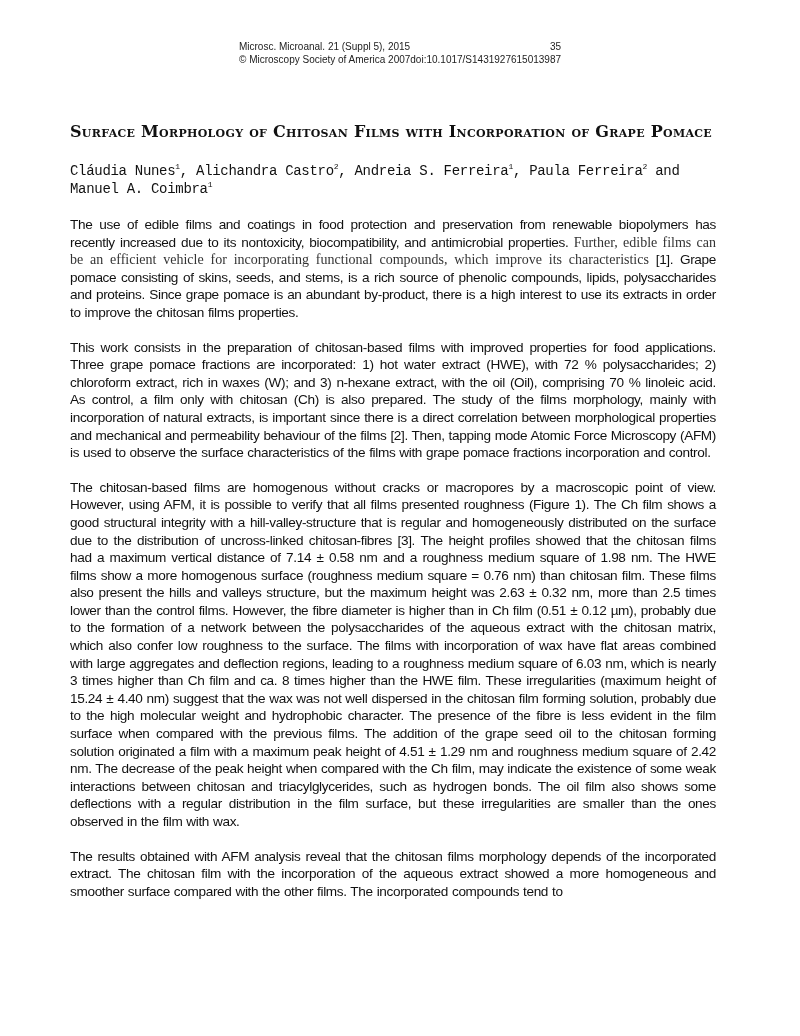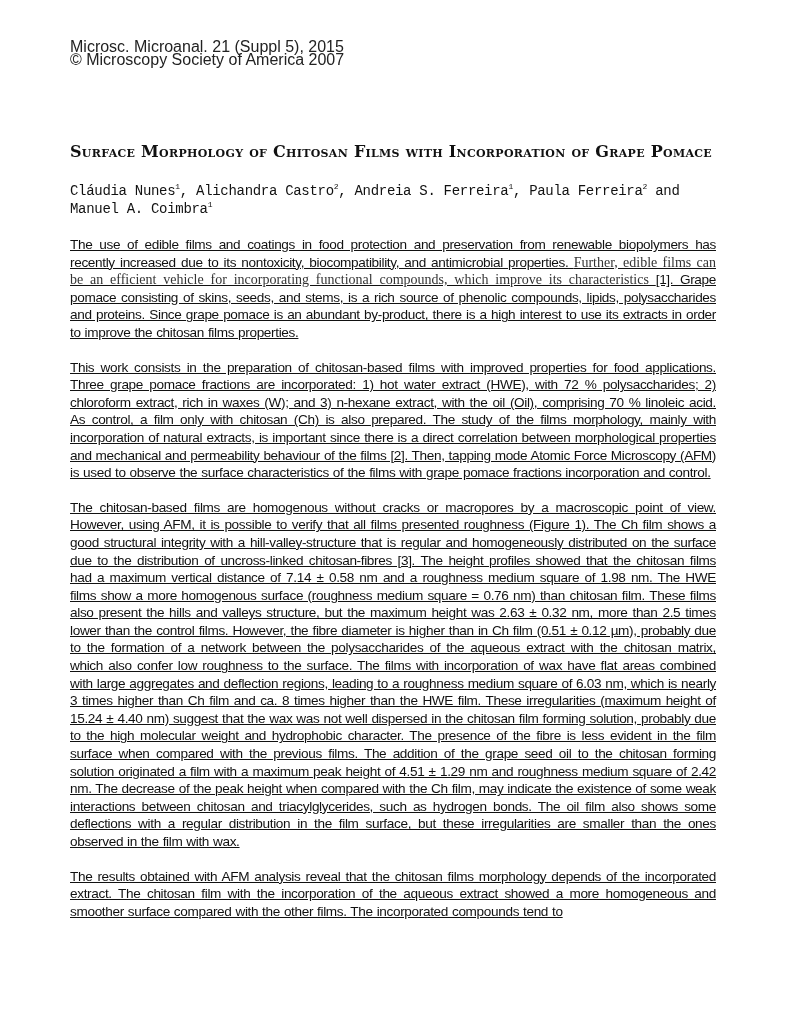--- a/index.html
+++ b/index.html
@@ -15,33 +15,32 @@
       color: #111111;
     }
     .page {
       position: absolute;
       left: 70px;
       top: 40px;
       width: 660px;
     }
     .running-header {
       display: flex;
-      justify-content: flex-end;
+      justify-content: center;
       font-family: "Liberation Sans", sans-serif;
-      font-size: 16px;
+      font-size: 10px;
       line-height: 13px;
       color: #222222;
-      flex-direction: column;
     }
     .running-header .left,
     .running-header .right { display: flex; flex-direction: column; }
     .running-header .right { text-align: right; align-items: flex-end; }
 
     .title {
-      margin-top: 76px;
+      margin-top: 56px;
       font-family: "DejaVu Serif", serif;
       font-weight: bold;
       font-size: 16px;
       letter-spacing: 0.3px;
       line-height: 20px;
       color: #111111;
       font-variant: small-caps;
     }
     .authors {
       margin-top: 20px;
@@ -65,38 +64,41 @@
       margin-top: 18px;
     }
     .para {
       margin: 0 14px 17px 0;
       font-family: "Liberation Sans", sans-serif;
       font-size: 13.6px;
       line-height: 17.6px;
       text-align: justify;
       letter-spacing: -0.35px;
       word-spacing: 0.5px;
-      text-decoration: underline;
     }
     .para .serif {
       font-family: "Liberation Serif", serif;
       font-size: 14px;
       letter-spacing: 0;
       color: #333333;
     }
   </style>
 </head>
 <body>
 
 <div class="page">
 
   <div class="running-header">
     <div class="left">
       <span>Microsc. Microanal. 21 (Suppl 5), 2015</span>
       <span>© Microscopy Society of America 2007</span>
+    </div>
+    <div class="right">
+      <span>35</span>
+      <span>doi:10.1017/S1431927615013987</span>
     </div>
   </div>
 
   <div class="title">Surface Morphology of Chitosan Films with Incorporation of Grape Pomace</div>
 
   <div class="authors">
     <span><span>Cláudia Nunes</span><sup>1</sup><span>, </span></span><span><span>Alichandra Castro</span><sup>2</sup><span>, </span></span><span><span>Andreia S. Ferreira</span><sup>1</sup><span>, </span></span><span><span>Paula Ferreira</span><sup>2</sup><span> and </span></span><span><span>Manuel A. Coimbra</span><sup>1</sup><span></span></span>
   </div>
 
   <div class="affiliations">

